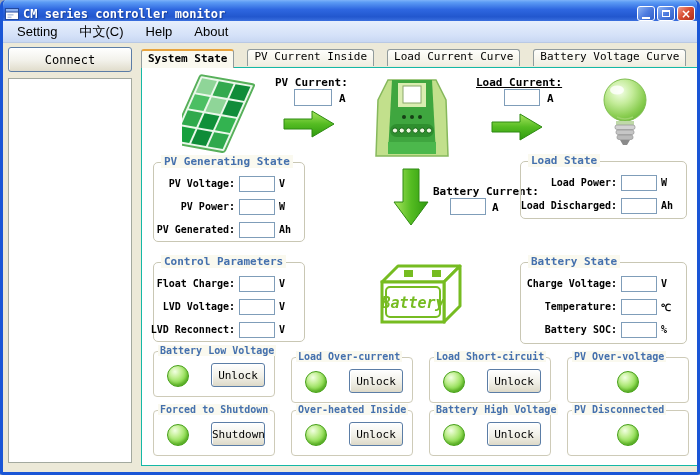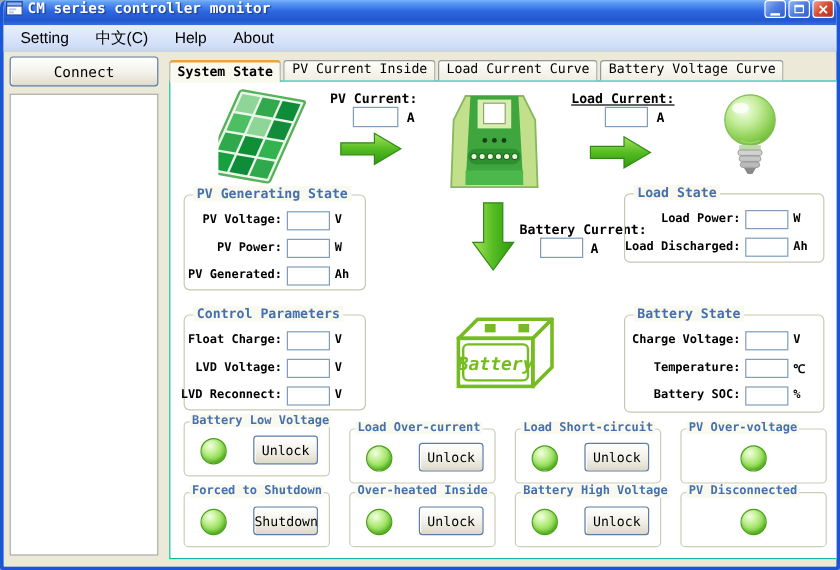--- a/index.html
+++ b/index.html
@@ -6,21 +6,21 @@
   body { font-family:"DejaVu Sans Mono", monospace; background:#9AA7BD; }
   .window{
     position:relative; width:700px; height:475px; background:#ECE9D8;
     border:3px solid #1A56D6; border-top:none; border-radius:6px 6px 3px 3px;
     overflow:hidden;
   }
   
   .titlebar{
     position:absolute; left:-3px; top:0; width:700px; height:21px;
     background:linear-gradient(180deg,#7EB3F9 0%,#5C9CF5 10%,#2E67E0 45%,#2257CE 80%,#3A6FDE 100%);
-    border-radius:6px 6px 0 0; display:flex; align-items:flex-start; padding:0 5px;
+    border-radius:6px 6px 0 0; display:flex; align-items:flex-end; padding:0 5px;
   }
   .app-icon{ width:14px; height:14px; margin-right:4px; flex:0 0 auto; }
   .title-text{ color:#fff; font:bold 12px "DejaVu Sans Mono",monospace; text-shadow:1px 1px 1px #163d96; flex:1; white-space:nowrap; overflow:hidden;}
   .tb-btn{ width:18px; height:15px; border:1px solid #fff; border-radius:3px; margin-left:2px;
     display:flex; align-items:center; justify-content:center; cursor:default; }
   .tb-min,.tb-max{ background:linear-gradient(135deg,#8FB4F2 0%,#4E7CE0 50%,#3260C8 100%); }
   .tb-close{ background:linear-gradient(135deg,#F0A090 0%,#DA4F34 45%,#B02E1C 100%); color:#fff; font:bold 12px "DejaVu Sans",sans-serif; line-height:12px;}
   .glyph-min{ display:block; width:8px; height:2px; background:#fff; margin-top:8px; }
   .glyph-max{ display:block; width:8px; height:7px; border:1px solid #fff; border-top:2px solid #fff; }
   
@@ -37,21 +37,21 @@
     position:absolute; left:5px; top:47px; width:124px; height:25px;
     border:1px solid #5B7DA6; border-radius:3px;
     background:linear-gradient(180deg,#FFFFFF 0%,#F2F1EA 55%,#E0DCCB 100%);
     font:12px "DejaVu Sans Mono",monospace; color:#000; box-shadow:inset 1px 1px 0 #fff;
   }
   .device-list{
     position:absolute; left:5px; top:78px; width:124px; height:385px;
     background:#fff; border:1px solid #A3A99F;
   }
   
-  .tabstrip{ position:absolute; left:138px; top:49px; height:19px; display:flex; align-items:center; z-index:3; }
+  .tabstrip{ position:absolute; left:138px; top:49px; height:19px; display:flex; align-items:flex-start; z-index:3;gap:11px; }
   .tab{
     height:17px; line-height:15px; padding:0 6px; margin-right:2px;
     border:1px solid #919B9C; border-bottom:none; border-radius:3px 3px 0 0;
     background:linear-gradient(180deg,#FEFEFB 0%,#F0EEE1 100%);
     font:11px "DejaVu Sans Mono",monospace; white-space:nowrap; cursor:default;
   }
   .tab.active{
     height:19px; line-height:16px; background:#FAF9EF; position:relative; z-index:4;
     border-top:2px solid #E8A33D; margin-bottom:-1px; font-weight:bold;
   }

